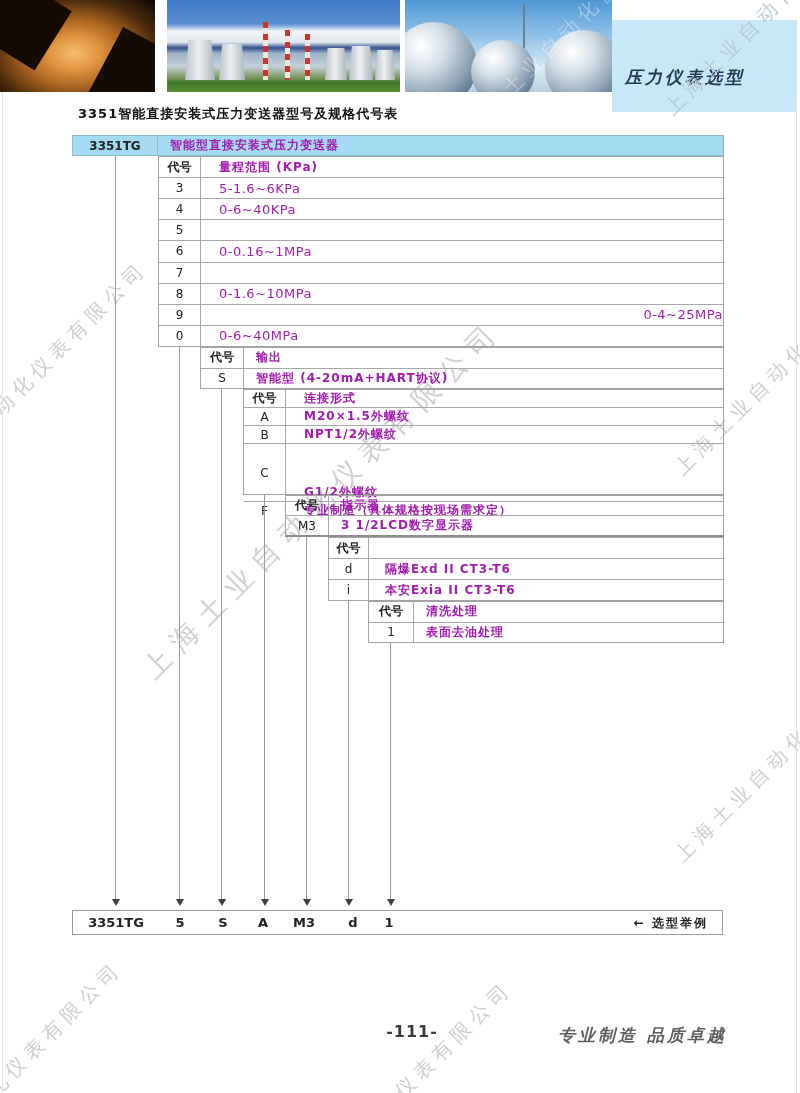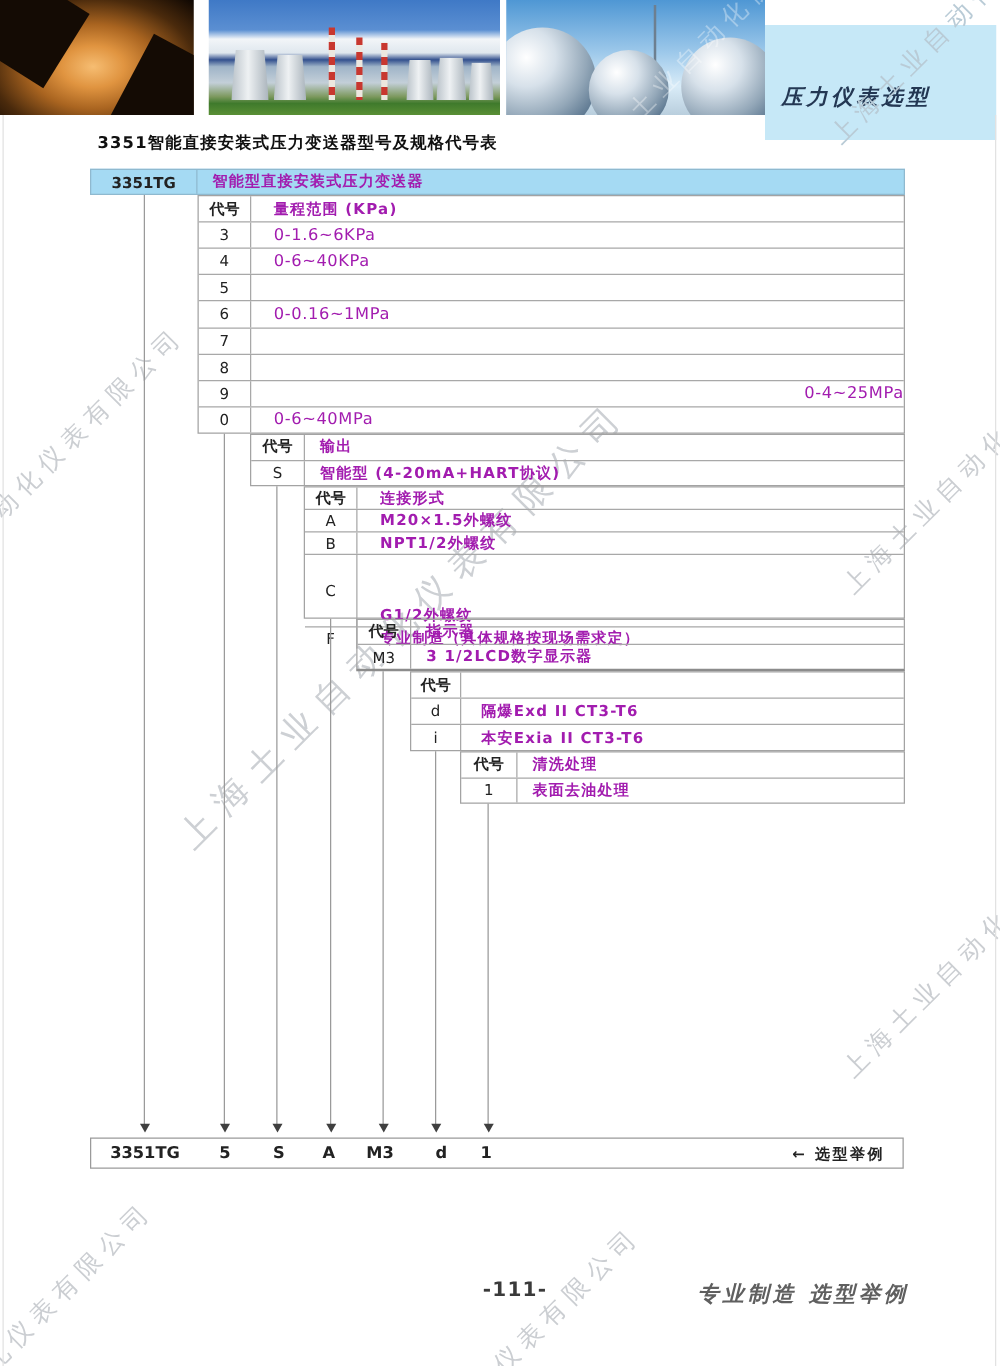--- a/index.html
+++ b/index.html
@@ -112,38 +112,39 @@
     </div>
   </div>
 
   <div class="sect" style="left:158px;top:156px;width:566px;height:191px;">
     <div class="trow head">
       <div class="code" style="width:42px;">代号</div>
       <div class="desc" style="padding-left:18px;">量程范围 (KPa)</div>
     </div>
     <div class="trow">
         <div class="code" style="width:42px;">3</div>
-        <div class="desc num" style="padding-left:18px;">0-1.6~6KPa</div>
+        <div class="desc num" style="padding-left:18px;">5-1.6~6KPa</div>
       </div>
     <div class="trow">
         <div class="code" style="width:42px;">4</div>
         <div class="desc num" style="padding-left:18px;">0-6~40KPa</div>
       </div>
     <div class="trow">
         <div class="code" style="width:42px;">5</div>
       </div>
     <div class="trow">
         <div class="code" style="width:42px;">6</div>
         <div class="desc num" style="padding-left:18px;">0-0.16~1MPa</div>
       </div>
     <div class="trow">
         <div class="code" style="width:42px;">7</div>
       </div>
     <div class="trow">
         <div class="code" style="width:42px;">8</div>
+        <div class="desc num" style="padding-left:18px;">0-1.6~10MPa</div>
       </div>
     <div class="trow">
         <div class="code" style="width:42px;">9</div>
         <div class="desc num" style="padding-left:18px;text-align:right;">0-4~25MPa</div>
       </div>
     <div class="trow">
         <div class="code" style="width:42px;">0</div>
         <div class="desc num" style="padding-left:18px;">0-6~40MPa</div>
       </div>
   </div>
@@ -239,15 +240,15 @@
     <span class="excode" style="left:107px;">5</span>
     <span class="excode" style="left:150px;">S</span>
     <span class="excode" style="left:190px;">A</span>
     <span class="excode" style="left:231px;">M3</span>
     <span class="excode" style="left:280px;">d</span>
     <span class="excode" style="left:316px;">1</span>
     <span id="example-label">← 选型举例</span>
   </div>
 
   <div id="page-number">-111-</div>
-  <div id="footer-slogan">专业制造  选型举例</div>
+  <div id="footer-slogan">专业制造  品质卓越</div>
 
 </div>
 
 </body></html>

